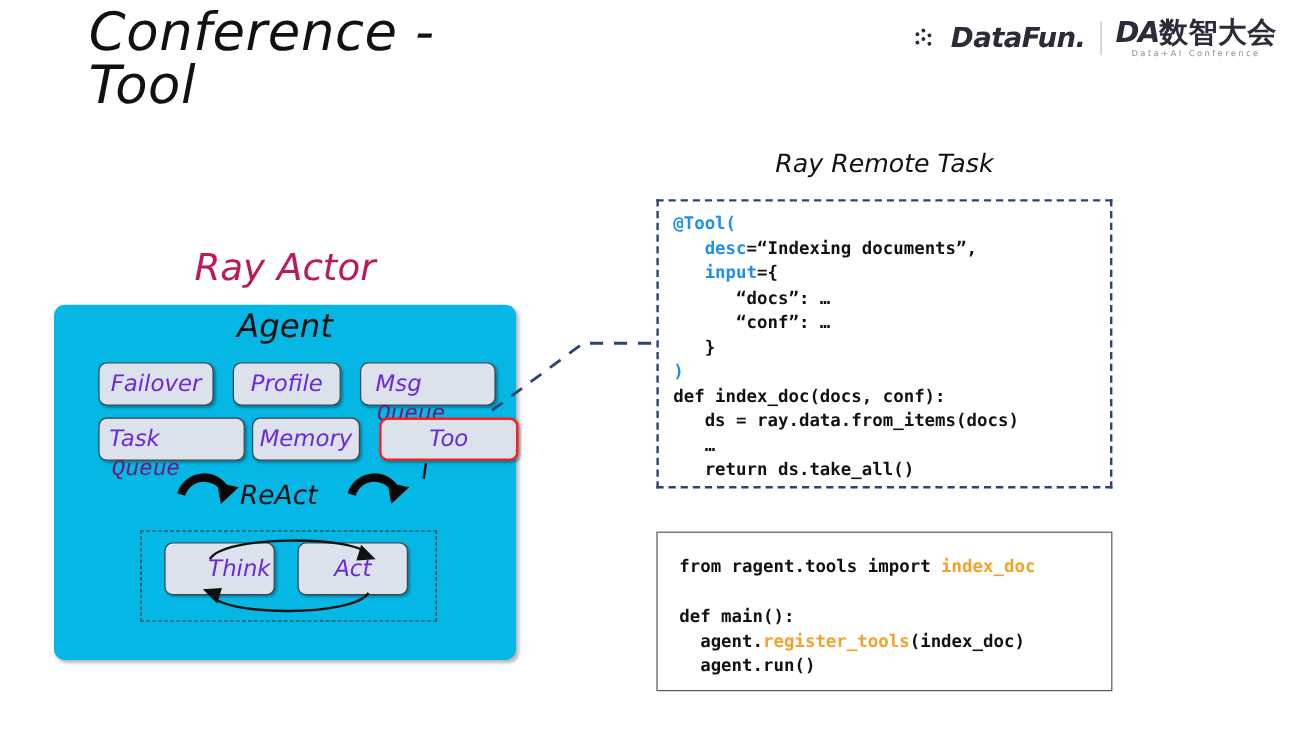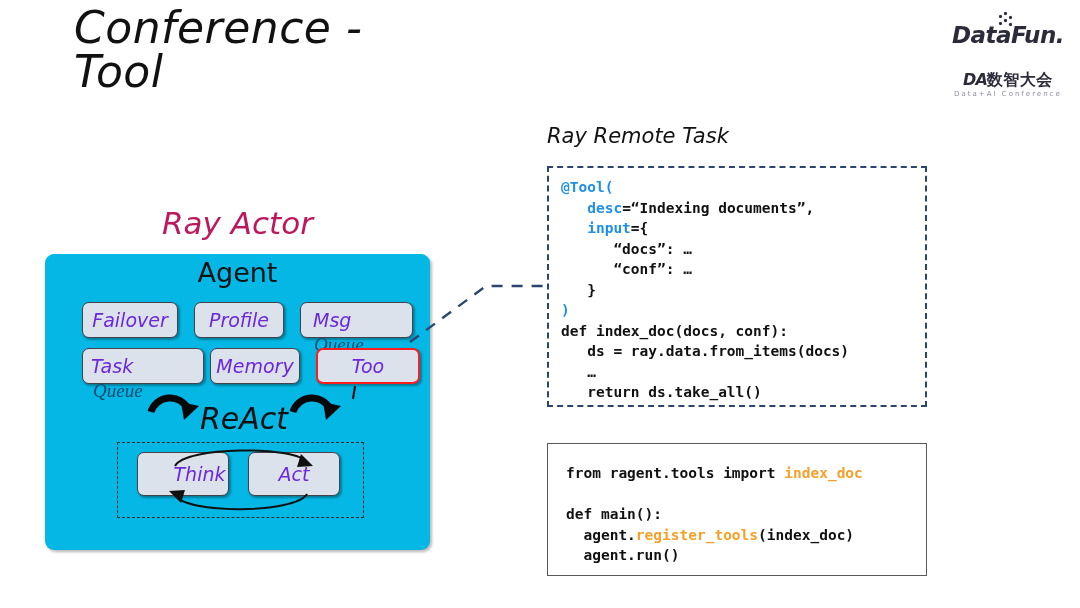--- a/index.html
+++ b/index.html
@@ -33,21 +33,20 @@
 
   
   #brand {
     position: absolute;
     right: 16px;
     top: 10px;
     height: 44px;
     display: flex;
     align-items: center;
     gap: 12px;
-    flex-direction: column;
   }
   #brand .dots {
     display: inline-block;
     width: 16px;
     height: 20px;
     position: relative;
     margin-right: 1px;
   }
   #brand .dots i {
     position: absolute;
@@ -77,21 +76,21 @@
     background: #bdbdc8;
   }
   #brand-right {
     display: flex;
     flex-direction: column;
     align-items: center;
     line-height: 1;
   }
   #brand-conf-main {
     font-family: "DejaVu Sans", sans-serif;
-    font-size: 16px;
+    font-size: 24px;
     font-weight: bold;
     color: #2b2b3a;
     letter-spacing: 0.5px;
     white-space: nowrap;
   }
   #brand-conf-main .da { font-style: italic; letter-spacing: -1px; }
   #brand-conf-sub {
     font-family: "DejaVu Sans", sans-serif;
     font-size: 7px;
     color: #8e8ea0;
@@ -125,20 +124,21 @@
     box-shadow: 2px 2px 3px rgba(0,0,0,0.28);
   }
   #agent-label {
     position: absolute;
     left: 0;
     top: 3px;
     width: 100%;
     text-align: center;
     font-family: "DejaVu Sans", sans-serif;
     font-size: 27px;
+    font-style: italic;
     color: #111111;
   }
 
   .cap-box {
     position: absolute;
     background: #dce2ec;
     border: 1.6px solid #42424a;
     border-radius: 7px;
     box-shadow: 1.5px 1.5px 2px rgba(0,0,0,0.3);
     display: flex;
@@ -147,48 +147,48 @@
     font-family: "DejaVu Sans", sans-serif;
     font-style: italic;
     font-size: 19px;
     color: #6d28d9;
     box-sizing: border-box;
   }
   .cap-box.red { border: 2.6px solid #ff1d1d; }
   
   .cap-overflow {
     position: absolute;
-    font-family: Liberation Serif, serif;
+    font-family: Liberation Mono, monospace;
     font-style: italic;
     font-size: 19px;
-    color: #0c4a6e;
+    color: #701a75;
     white-space: nowrap;
   }
 
   #box-failover { left: 37px;  top: 48px;  width: 96px;  height: 36px; }
   #box-profile  { left: 149px; top: 48px;  width: 90px;  height: 36px; }
   #box-msg      { left: 255px; top: 48px;  width: 113px; height: 36px;
                   justify-content: flex-start; padding-left: 12px; }
   #ov-msg       { left: 269px; top: 80px; }
 
   #box-task     { left: 37px;  top: 94px;  width: 122px; height: 36px;
                   justify-content: flex-start; padding-left: 8px; }
   #ov-task      { left: 48px;  top: 126px; }
 
   #box-memory   { left: 165px; top: 94px;  width: 90px;  height: 36px; }
-  #box-tool     { left: 271px; top: 94px;  width: 104px;  height: 36px; }
+  #box-tool     { left: 271px; top: 94px;  width: 116px;  height: 36px; }
 
   
   #react-label {
     position: absolute;
     left: 155px;
     top: 147px;
     font-family: "DejaVu Sans", sans-serif;
     font-style: italic;
-    font-size: 30px;
+    font-size: 22px;
     color: #111111;
   }
   #react-group {
     position: absolute;
     left: 72px;
     top: 188px;
     width: 247px;
     height: 76px;
     border: 1.8px dashed #2a2a33;
     box-sizing: border-box;
@@ -212,20 +212,21 @@
     overflow: visible;
     pointer-events: none;
   }
 
   
   #remote-task-label {
     position: absolute;
     left: 547px;
     top: 124px;
     width: 380px;
+    text-align: center;
     font-family: "DejaVu Sans", sans-serif;
     font-size: 21px;
     font-style: italic;
     color: #111111;
   }
 
   
   #code-block-tool {
     position: absolute;
     left: 547px;

